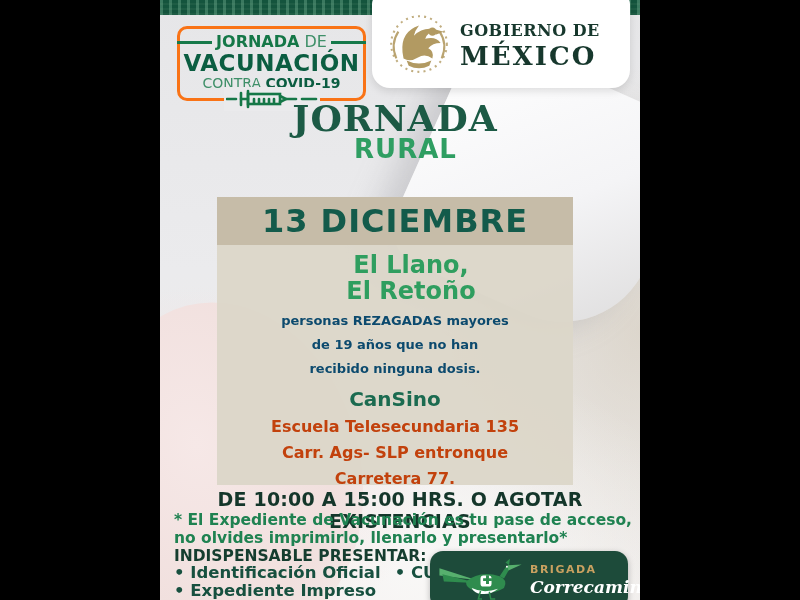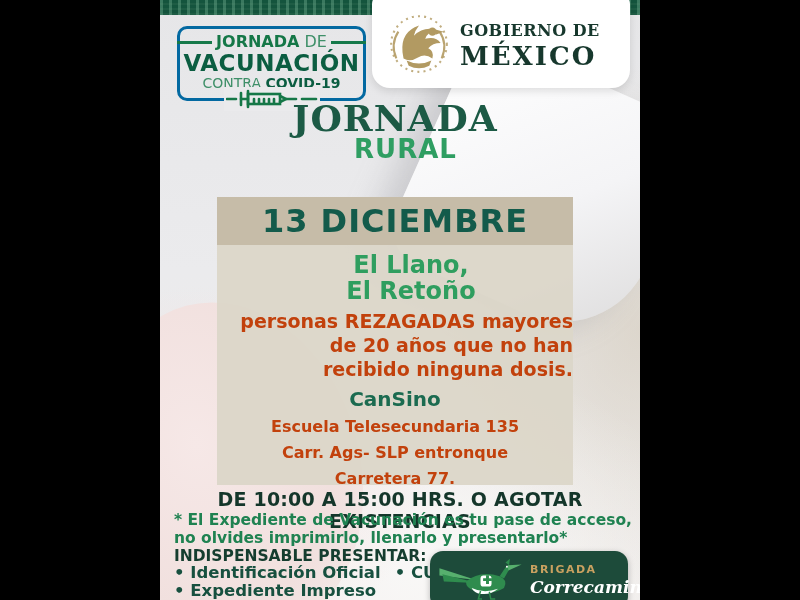--- a/index.html
+++ b/index.html
@@ -45,21 +45,21 @@
     border-radius:10px 10px 18px 18px;box-shadow:0 3px 8px rgba(0,0,0,.12);
     display:flex;align-items:center;
   }
   .gob-emblem{width:66px;height:66px;margin-left:14px;flex:0 0 auto;margin-top:6px;}
   .gob-text{margin-left:8px;margin-top:10px;font-family:"DejaVu Serif","Liberation Serif",serif;color:#17382d;}
   .gob-line1{font-size:16px;font-weight:700;letter-spacing:.5px;}
   .gob-line2{font-size:26px;font-weight:700;letter-spacing:2px;margin-top:1px;}
   
   .badge{
     position:absolute;left:17px;top:26px;width:183px;height:69px;
-    border:3px solid #0369a1;border-radius:10px;text-align:center;color:#16794a;
+    border:3px solid #f97316;border-radius:10px;text-align:center;color:#16794a;
   }
   .badge-row1{display:flex;align-items:center;justify-content:center;margin-top:3px;}
   .badge-dash{height:3px;background:#16794a;flex:1 1 auto;margin-top:1px;}
   .badge-dash.left{margin-left:-3px;}
   .badge-dash.right{margin-right:-3px;}
   .badge-line1{font-size:16px;font-weight:800;padding:0 4px;white-space:nowrap;color:#157747;}
   .badge-line1 .de{font-weight:500;color:#3e8f68;}
   .badge-line2{font-size:23px;font-weight:800;color:#0b5d41;letter-spacing:.5px;line-height:24px;}
   .badge-line3{font-size:14px;color:#3e8f68;font-weight:500;line-height:16px;}
   .badge-line3 b{color:#0b5d41;font-weight:800;}
@@ -79,21 +79,21 @@
     position:absolute;left:57px;top:197px;width:356px;height:48px;background:#c6bca8;
     display:flex;align-items:center;justify-content:center;
     font-size:32px;font-weight:800;color:#135b4b;letter-spacing:1px;
   }
   .panel{
     position:absolute;left:57px;top:245px;width:356px;height:240px;
     background:rgba(220,214,201,.96);text-align:center;
   }
   .loc{font-size:24px;font-weight:800;color:#2f9e5f;line-height:26px;margin-left:32px;}
   .loc-wrap{padding-top:7px;}
-  .aud{font-size:19px;font-weight:600;color:#c2410c;line-height:24px;text-align:right;}
+  .aud{font-size:13px;font-weight:600;color:#0c4a6e;line-height:24px;}
   .aud-wrap{margin-top:5px;}
   .aud b{font-weight:800;}
   .vaccine{font-size:20px;font-weight:800;color:#1b6b50;line-height:30px;margin-top:3px;}
   .venue{font-size:16px;font-weight:800;color:#c2410c;line-height:26px;}
   
   .hours{
     position:absolute;left:0;top:488px;width:480px;text-align:center;
     font-size:19px;font-weight:800;color:#14362a;letter-spacing:.2px;
   }
   .access{position:absolute;left:14px;top:512px;font-size:15.5px;font-weight:800;color:#1f8251;line-height:17.5px;}
@@ -182,21 +182,21 @@
 
   <div class="date-band">13 DICIEMBRE</div>
 
   <div class="panel">
     <div class="loc-wrap">
       <div class="loc">El Llano,</div>
       <div class="loc">El Retoño</div>
     </div>
     <div class="aud-wrap">
       <div class="aud">personas REZAGADAS mayores</div>
-      <div class="aud">de 20 años que no han</div>
+      <div class="aud">de 19 años que no han</div>
       <div class="aud"><span>recibido </span><b>ninguna</b><span> dosis.</span></div>
     </div>
     <div class="vaccine">CanSino</div>
     <div class="venue-wrap">
       <div class="venue">Escuela Telesecundaria 135</div>
       <div class="venue">Carr. Ags- SLP entronque</div>
       <div class="venue">Carretera 77.</div>
     </div>
   </div>
 

